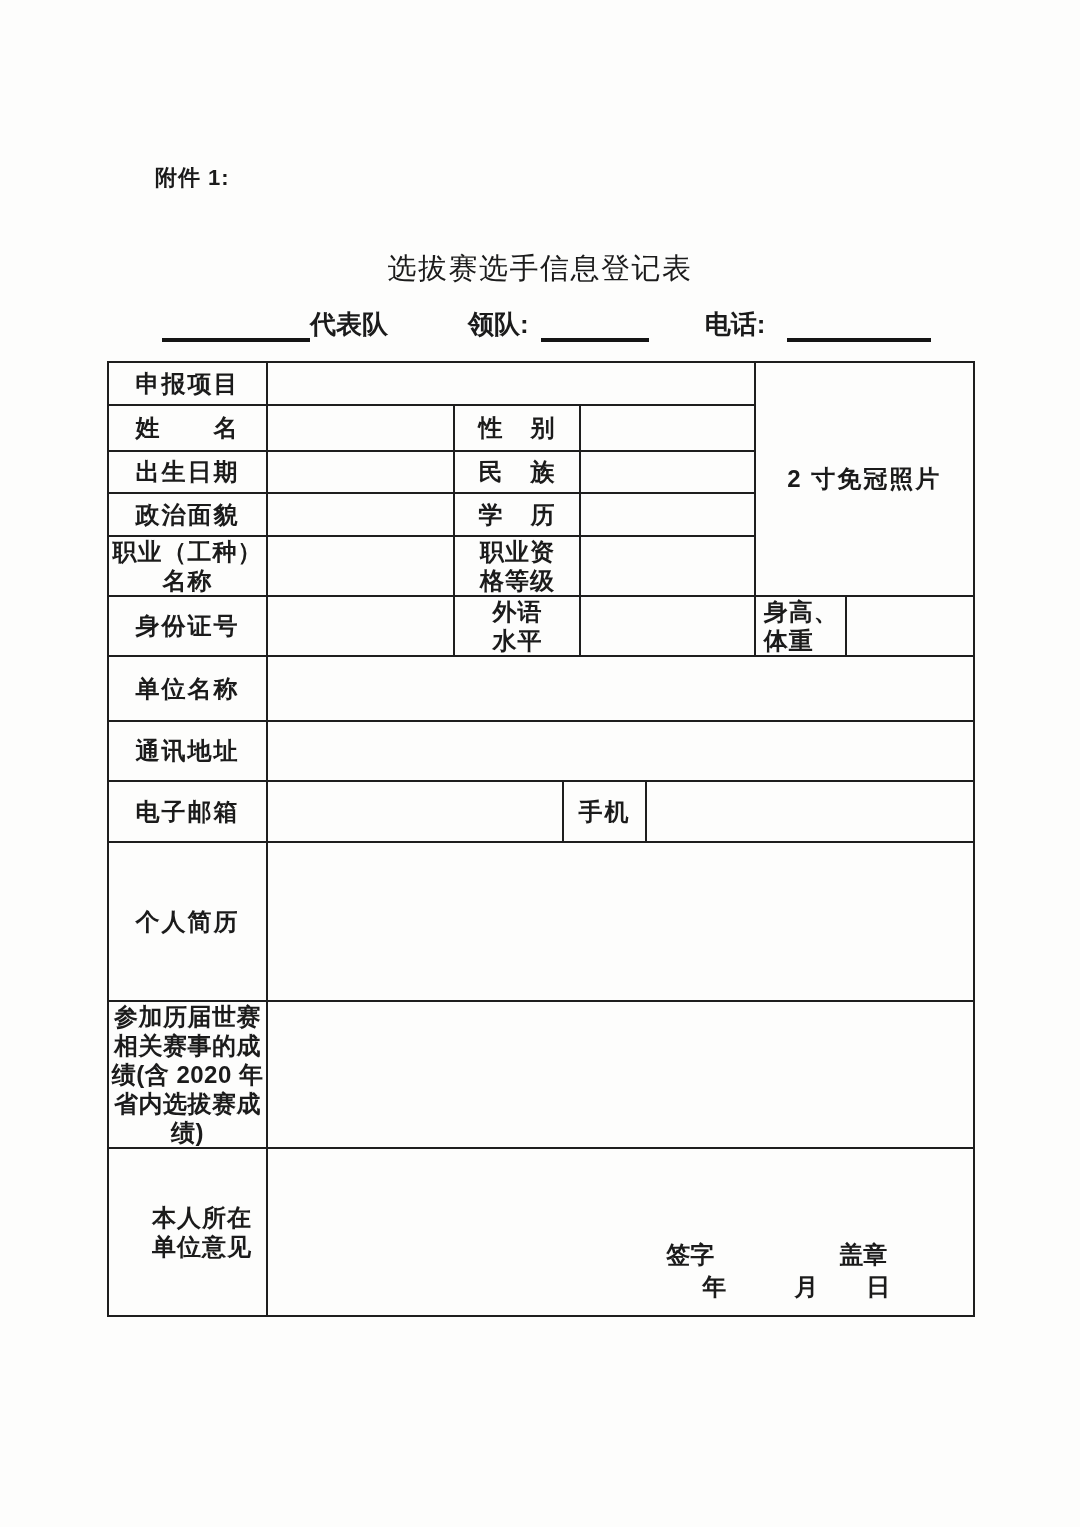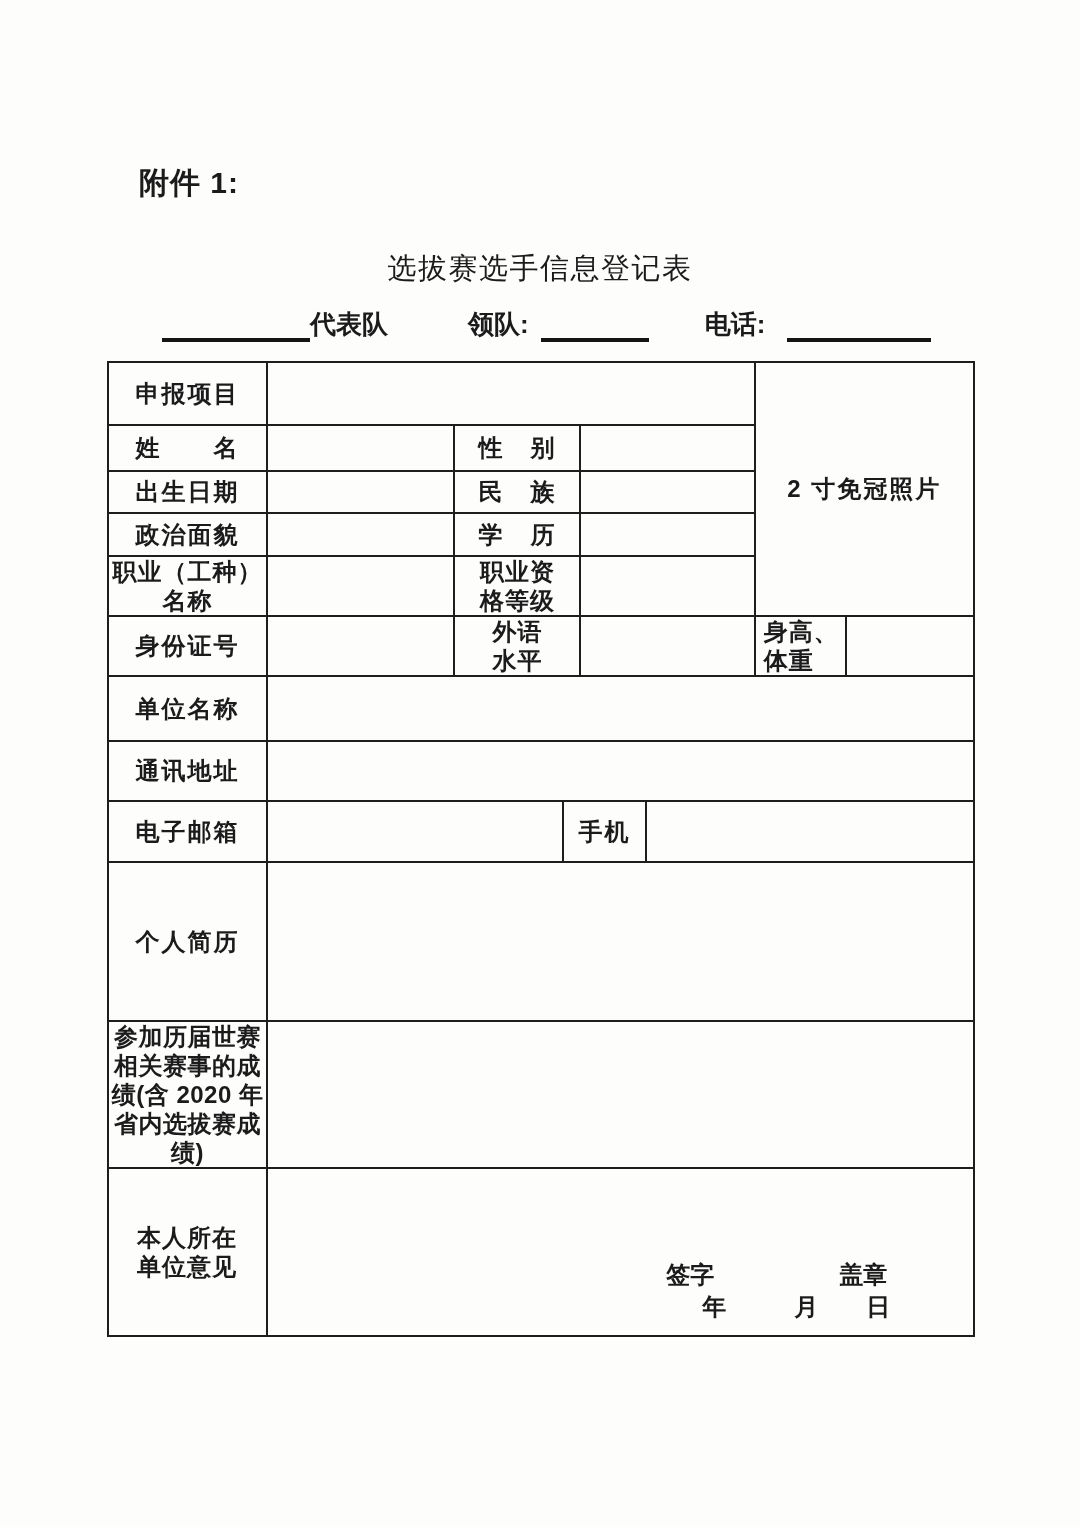--- a/index.html
+++ b/index.html
@@ -12,24 +12,24 @@
     background: #fdfdfc;
     color: #1b1b1b;
     font-family: "Liberation Sans", sans-serif;
     overflow: hidden;
   }
 
   
   .header-line1 {
     position: absolute;
     top: 163px;
-    left: 139px;
+    left: 155px;
     display: flex;
     align-items: baseline;
-    font-size: 30px;
+    font-size: 22px;
     font-weight: bold;
     letter-spacing: 1px;
     white-space: nowrap;
     flex-direction: column;
   }
   .org-title { margin-left: 46px; letter-spacing: 1.5px; }
 
   .form-title {
     position: absolute;
     top: 249px;
@@ -131,21 +131,21 @@
         <col style="width:187px">
         <col style="width:109px">
         <col style="width:17px">
       <col style="width:65px">
         <col style="width:109px">
         <col style="width:91px">
         <col style="width:128px">
     </colgroup>
 
     <tbody>
-        <tr style="height:63px">
+        <tr style="height:43px">
       <td class="lbl">申报项目</td>
       <td colspan="5"></td>
       <td colspan="2" rowspan="5" class="photo-cell">2 寸免冠照片</td>
     </tr>
 
     <tr style="height:46px">
       <td class="lbl">姓　　名</td>
       <td></td>
       <td colspan="2" class="lbl">性　别</td>
       <td colspan="2"></td>
@@ -220,21 +220,21 @@
         <div>参加历届世赛</div>
         <div>相关赛事的成</div>
         <div>绩(含 2020 年</div>
         <div>省内选拔赛成</div>
         <div>绩)</div>
       </td>
       <td colspan="7"></td>
     </tr>
 
     <tr style="height:168px">
-      <td class="lbl-lines" style="text-align:left; padding-left:28px;">
+      <td class="lbl-lines" style="text-align:left; padding-left:43px;">
         <div>本人所在</div>
         <div>单位意见</div>
       </td>
       <td colspan="7" class="sign-cell">
         <div class="sign-line1">
           <span>签字</span>
           <span class="seal-label">盖章</span>
         </div>
         <div class="sign-line2">
           <span>年</span>

